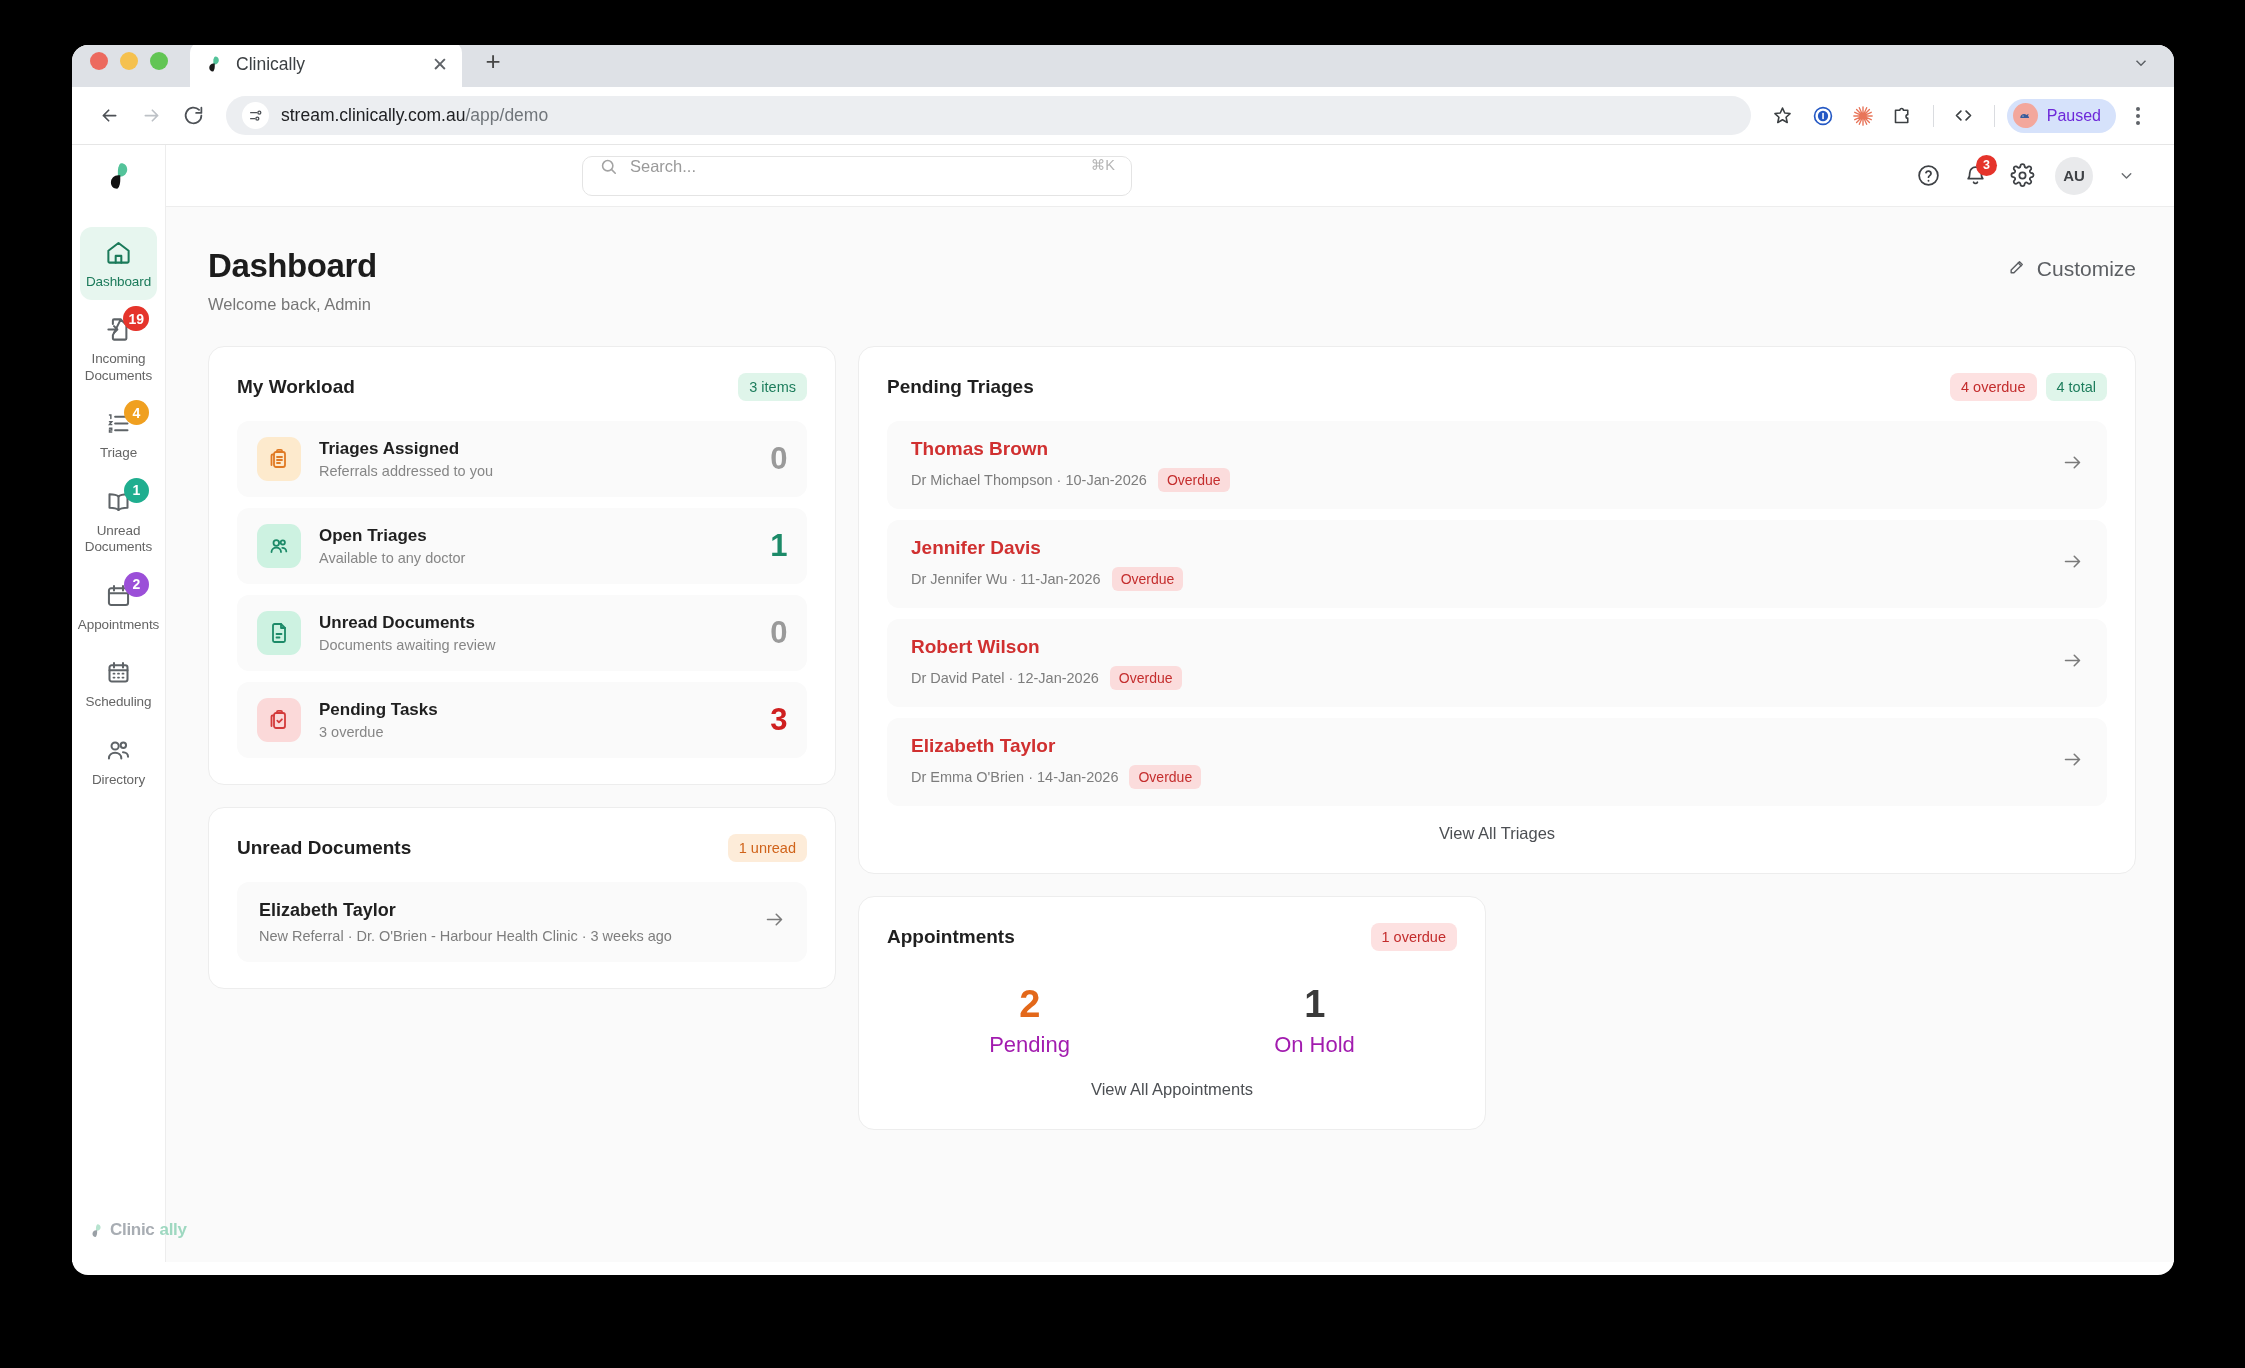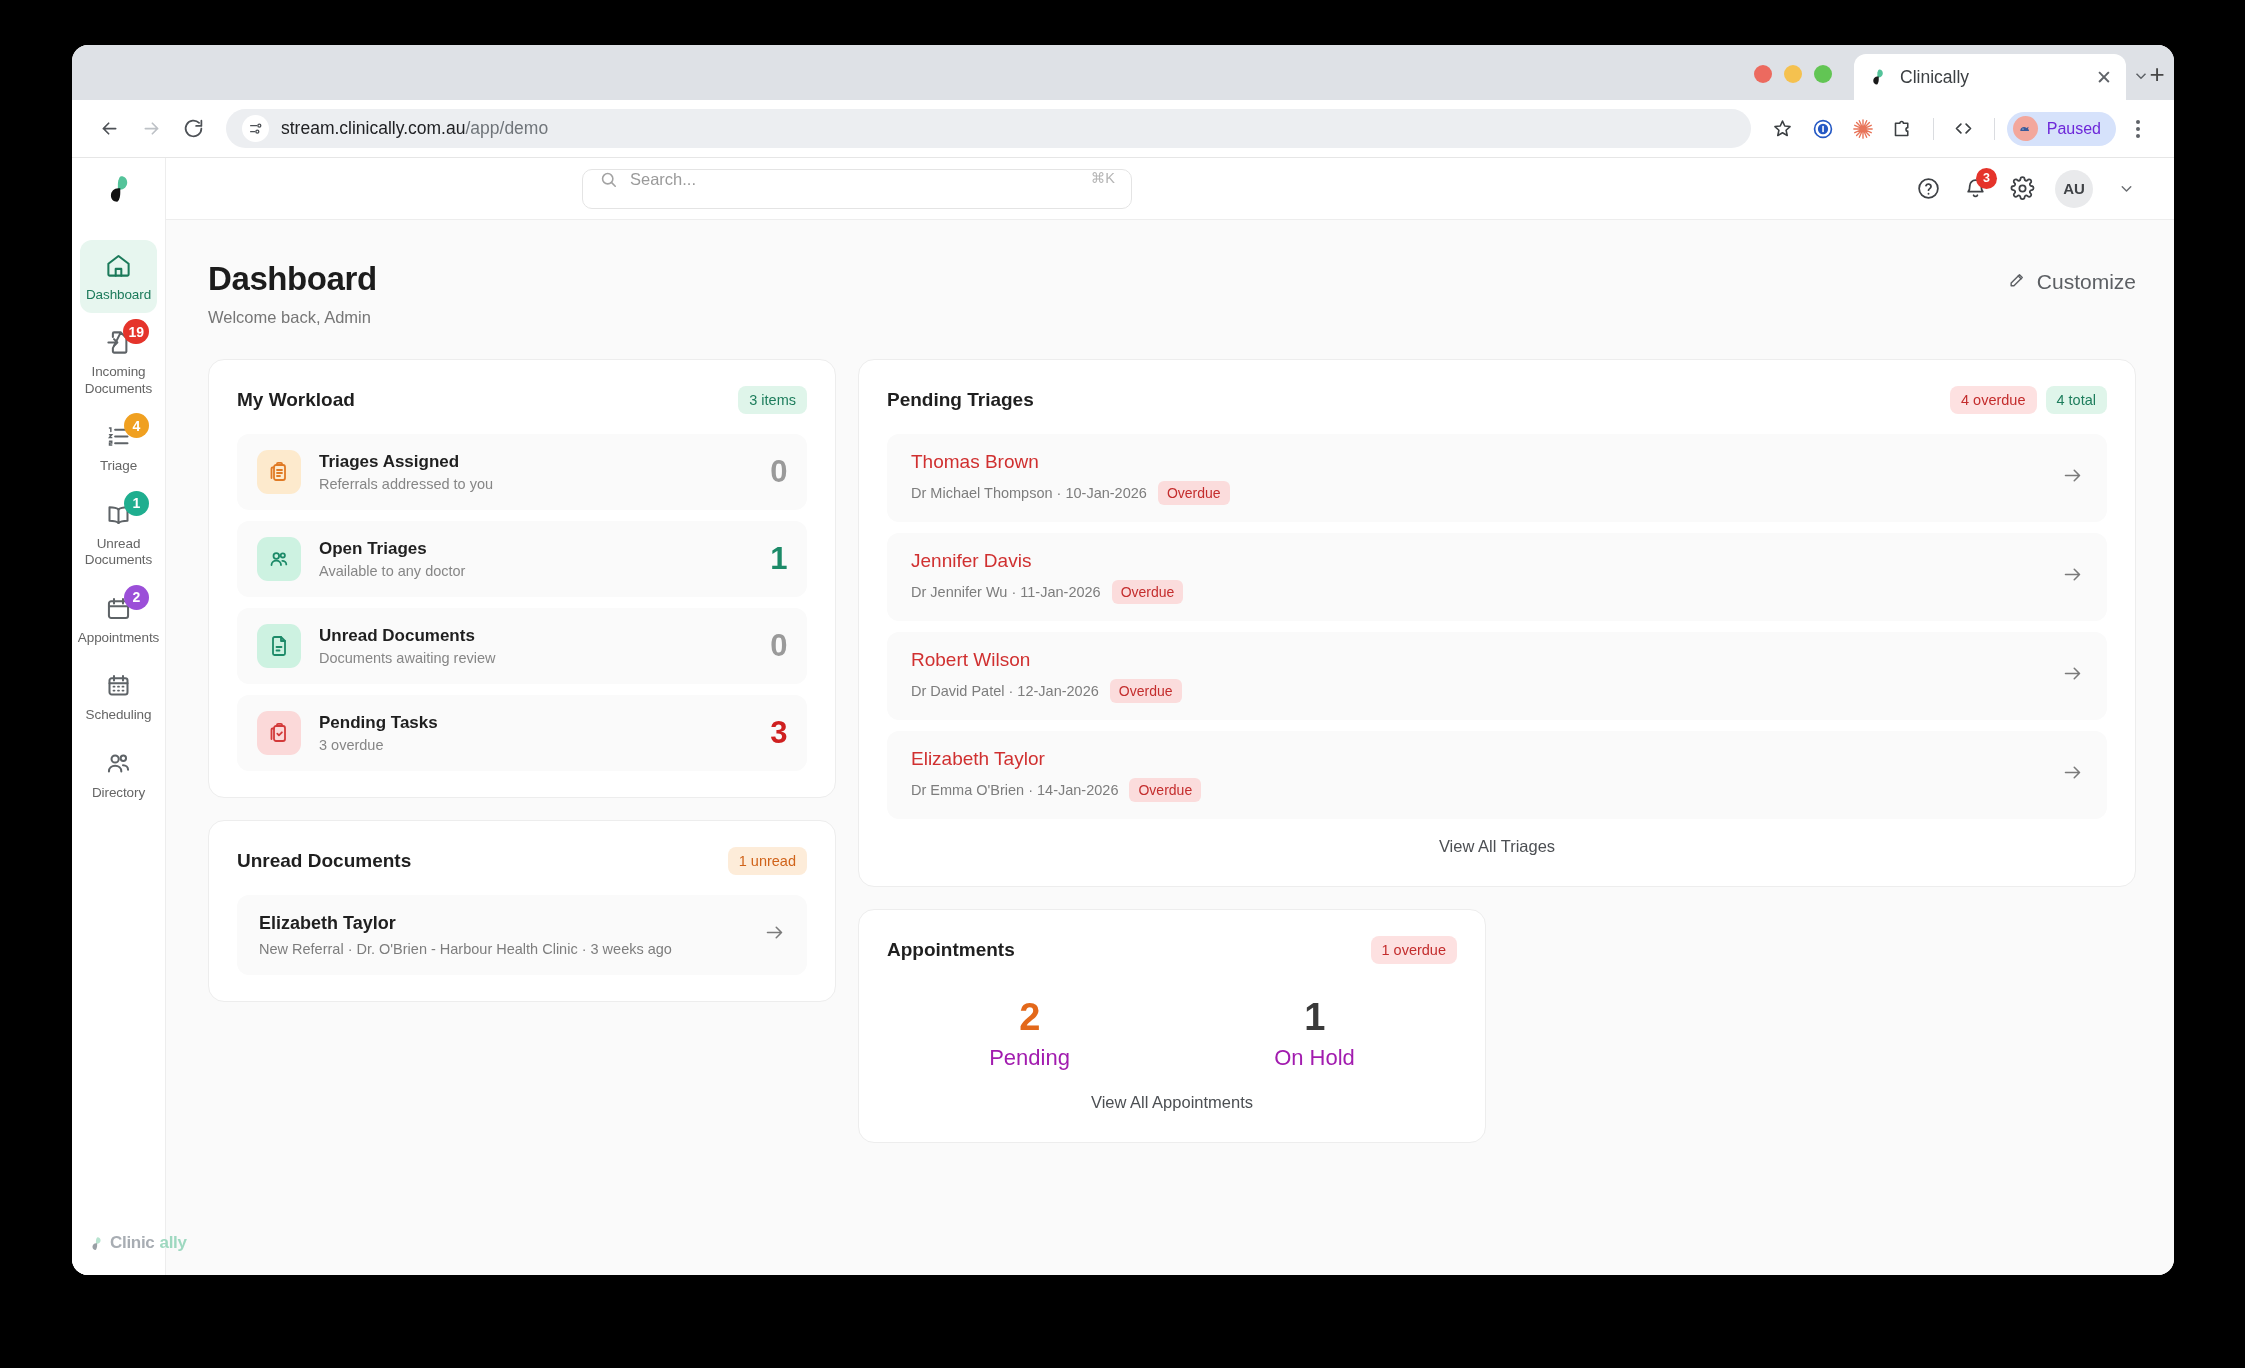--- a/index.html
+++ b/index.html
@@ -13,23 +13,23 @@
     position: absolute;
     left: 72px; top: 45px;
     width: 2102px; height: 1230px;
     background: #ffffff;
     border-radius: 16px;
     overflow: hidden;
     box-shadow: 0 14px 60px rgba(0,0,0,0.45);
   }
   
   .tabstrip {
-    height: 55px; background: #dee1e6;
+    height: 42px; background: #dee1e6;
     display: flex; align-items: flex-end;
-    padding-left: 18px; position: relative; justify-content: flex-end;
+    padding-left: 18px; position: relative;
   }
   .traffic { display: flex; align-items: center; gap: 12px; padding-bottom: 17px; margin-right: 22px; }
   .dot { width: 18px; height: 18px; border-radius: 50%; }
   .dot.red { background: #ec6a5f; }
   .dot.yellow { background: #f5c14f; }
   .dot.green { background: #62c554; }
   .tab {
     display: flex; align-items: center; gap: 12px;
     width: 272px; height: 46px;
     background: #fff; border-radius: 12px 12px 0 0;
@@ -180,21 +180,21 @@
   .wl-title { font-size: 17px; font-weight: 600; color: #1f1f1f; }
   .wl-sub { font-size: 14.5px; color: #868686; margin-top: 4px; }
   .wl-num { font-size: 31px; font-weight: 700; letter-spacing: -0.5px; }
   
   .tr-row {
     display: flex; align-items: center; gap: 16px;
     background: #fafafa; border-radius: 12px;
     padding: 17px 24px; margin-bottom: 11px; cursor: pointer;
   }
   .tr-txt { flex: 1; }
-  .tr-name { font-size: 19px; font-weight: 400; color: #d03030; }
+  .tr-name { font-size: 19px; font-weight: 700; color: #d03030; }
   .tr-meta { display: flex; align-items: center; gap: 11px; margin-top: 8px; }
   .tr-sub { font-size: 14.5px; color: #7d7d7d; }
   .tr-tag { background: #fbdcdc; color: #c42d2d; font-size: 14px; font-weight: 500; border-radius: 6px; padding: 4px 9px; }
   .arrow { color: #7a7a7a; font-size: 20px; flex: none; }
   .view-all {
     text-align: center; font-size: 16.5px; color: #4c4f53;
     padding: 18px 0 4px; cursor: pointer;
   }
   
   .ud-row {

